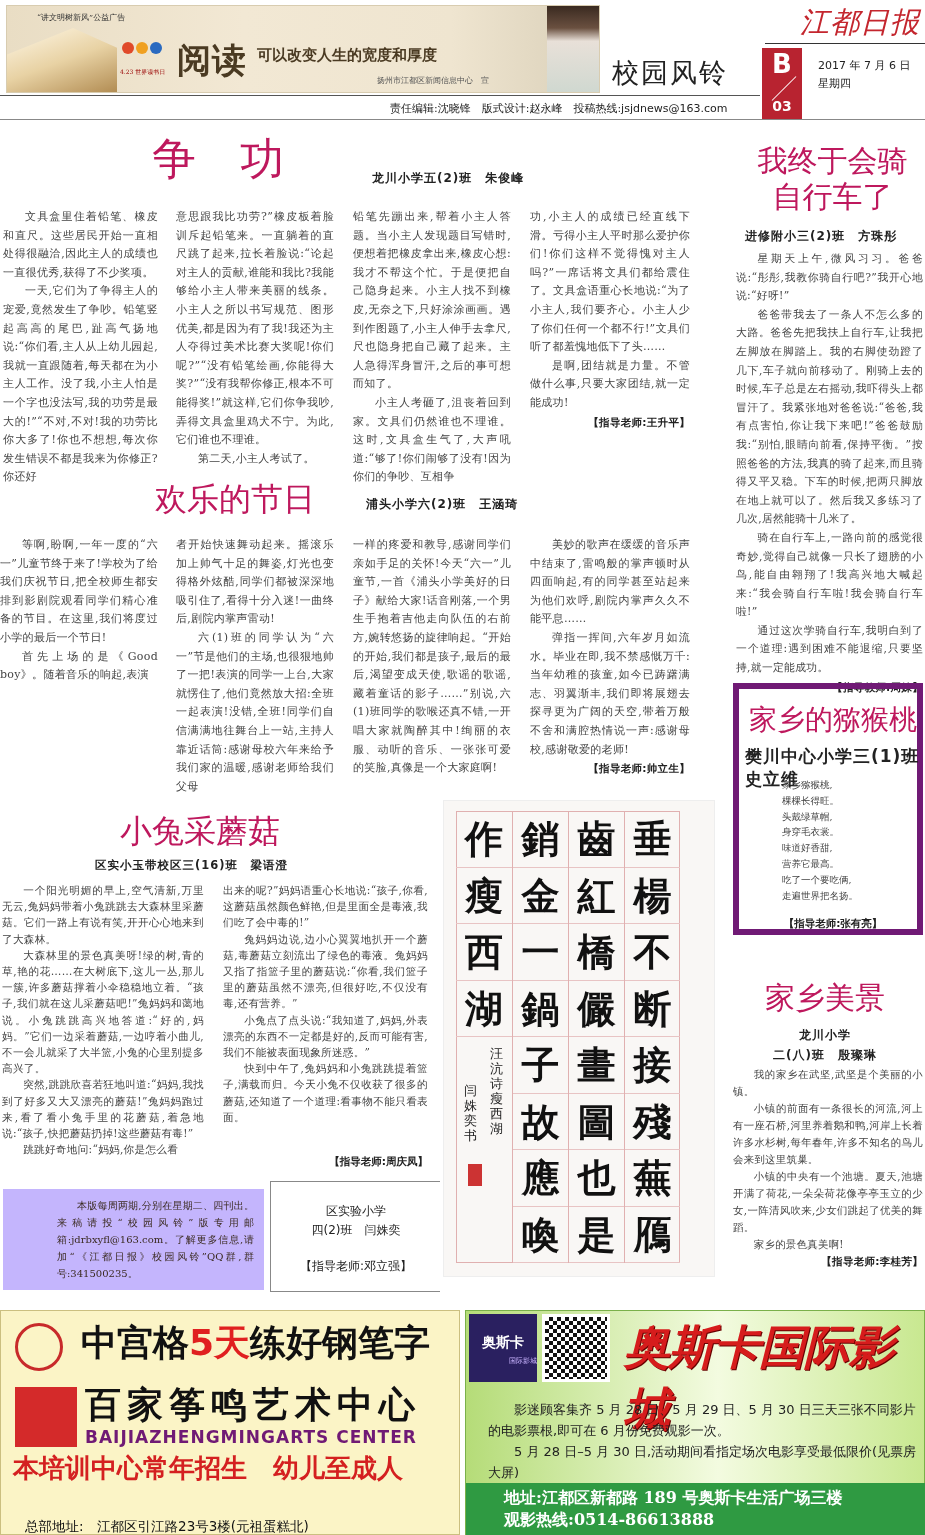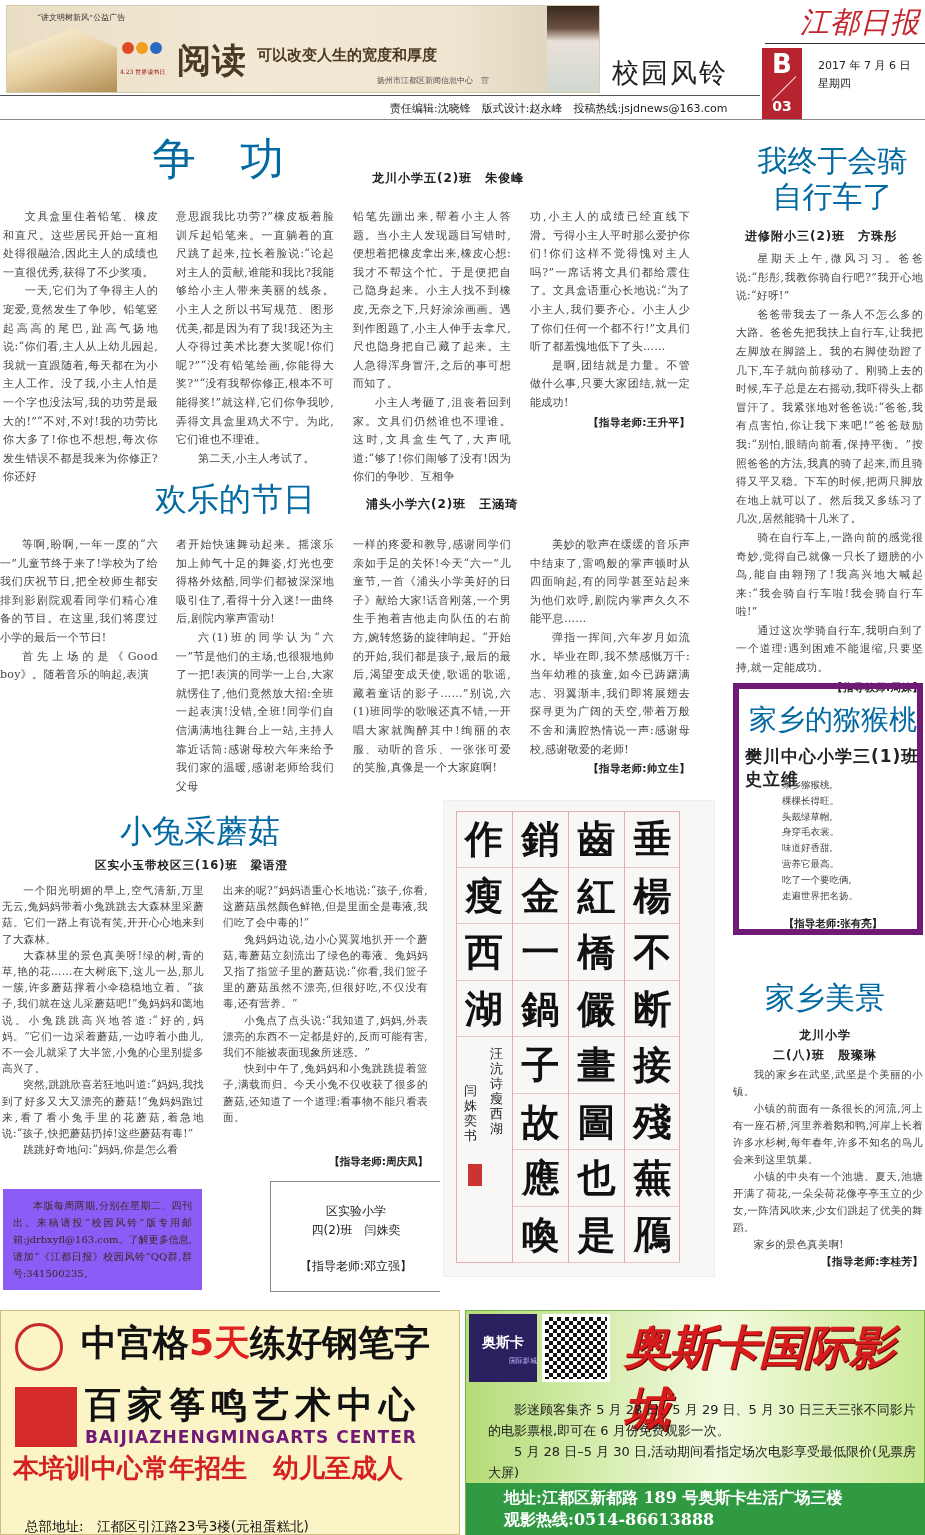--- a/index.html
+++ b/index.html
@@ -32,25 +32,25 @@
   #header-rule { left: 0; top: 95px; width: 760px; height: 1px; background: #555; }
   #editor-line { left: 390px; top: 101px; font-size: 11px; color: #222; font-family:"DejaVu Sans",sans-serif; }
   #bottom-rule { left: 0; top: 119px; width: 925px; height: 1px; background: #888; }
 
   
   .col { font-size: 11px; line-height: 18.6px; color: #444; text-align: justify; letter-spacing: 0.3px; }
   .col p { text-indent: 2em; }
   .col p.noind { text-indent: 0; }
   .teacher { font-family:"DejaVu Sans",sans-serif; font-weight:bold; font-size:10.5px; color:#222; text-align:right; }
 
-  .title { font-family:"DejaVu Serif",serif; color:#0369a1; font-weight: normal; }
+  .title { font-family:"DejaVu Serif",serif; color:#be185d; font-weight: normal; }
   .byline { font-family:"DejaVu Sans",sans-serif; font-weight:bold; color:#222; font-size:12px; letter-spacing: 1px; }
 
   #poem-box { left: 733px; top: 683px; width: 190px; height: 252px; border: 6px solid #701a75; }
-  #note-box { left: 3px; top: 1189px; width: 199px; height: 101px; background: #8b5cf6; }
+  #note-box { left: 3px; top: 1189px; width: 261px; height: 101px; background: #c4b5fd; padding-left: 44px; }
   #credit-box { left: 270px; top: 1181px; width: 170px; height: 111px; border:1px solid #888; border-right:none; }
   #calligraphy { left: 443px; top: 800px; width: 272px; height: 477px; background: #f9f7f5; border: 1px solid #eee; }
   #calligraphy .grid { position:absolute; left: 12px; top: 10px; width: 224px; height: 452px; border: 1px solid #e0b0b0; }
   #calligraphy .colc { position:absolute; top: 10px; width: 56px; height: 452px; border-left: 1px solid #e0b0b0; }
   #calligraphy .ch { display:block; height:56.5px; line-height:56.5px; text-align:center; font-size:38px; font-weight:bold; color:#111; border-bottom:1px solid #e8c4c4; font-family:"DejaVu Serif",serif; }
   #calligraphy .sig { position:absolute; font-size:13px; line-height:15px; width:14px; color:#222; font-family:"DejaVu Serif",serif; }
   #calligraphy .seal { position:absolute; left: 24px; top: 363px; width: 14px; height: 22px; background:#c33; }
 
   
   #ad-left { left: 0; top: 1310px; width: 460px; height: 225px; background: #fbf4c6; border: 1px solid #cbbf80; }

